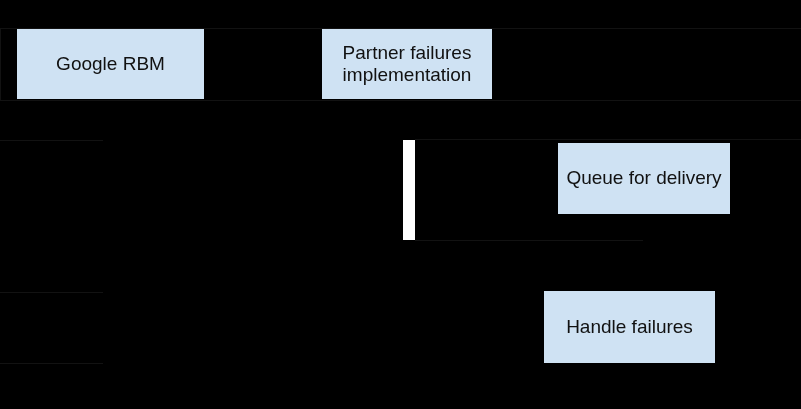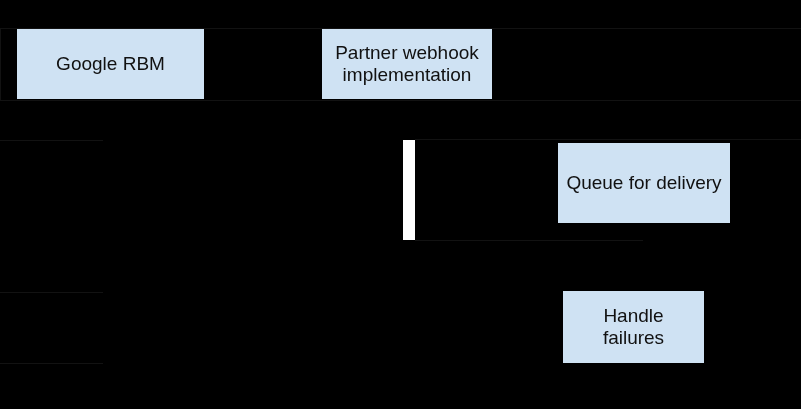--- a/index.html
+++ b/index.html
@@ -49,23 +49,23 @@
       <div class="faint-line" style="left: 415px; top: 139px; width: 386px; height: 1px;"></div>
       <div class="faint-line" style="left: 415px; top: 240px; width: 228px; height: 1px;"></div>
       <div class="faint-line" style="left: 0px; top: 292px; width: 103px; height: 1px;"></div>
       <div class="faint-line" style="left: 0px; top: 363px; width: 103px; height: 1px;"></div>
     </div>
   <div>
       <div class="node" style="left: 17px; top: 29px; width: 187px; height: 70px;">
     <span class="node-label">Google RBM</span>
   </div>
       <div class="node" style="left: 322px; top: 29px; width: 170px; height: 70px;">
-    <span class="node-label">Partner webhook implementation</span>
+    <span class="node-label">Partner failures implementation</span>
   </div>
-      <div class="node" style="left: 558px; top: 143px; width: 172px; height: 80px;">
+      <div class="node" style="left: 558px; top: 143px; width: 172px; height: 71px;">
     <span class="node-label">Queue for delivery</span>
   </div>
-      <div class="node" style="left: 563px; top: 291px; width: 141px; height: 72px;">
+      <div class="node" style="left: 544px; top: 291px; width: 171px; height: 72px;">
     <span class="node-label">Handle failures</span>
   </div>
       <div class="activation-bar" style="left: 403px; top: 140px; width: 12px; height: 100px;"></div>
     </div>
 </div>
 
 </body></html>

